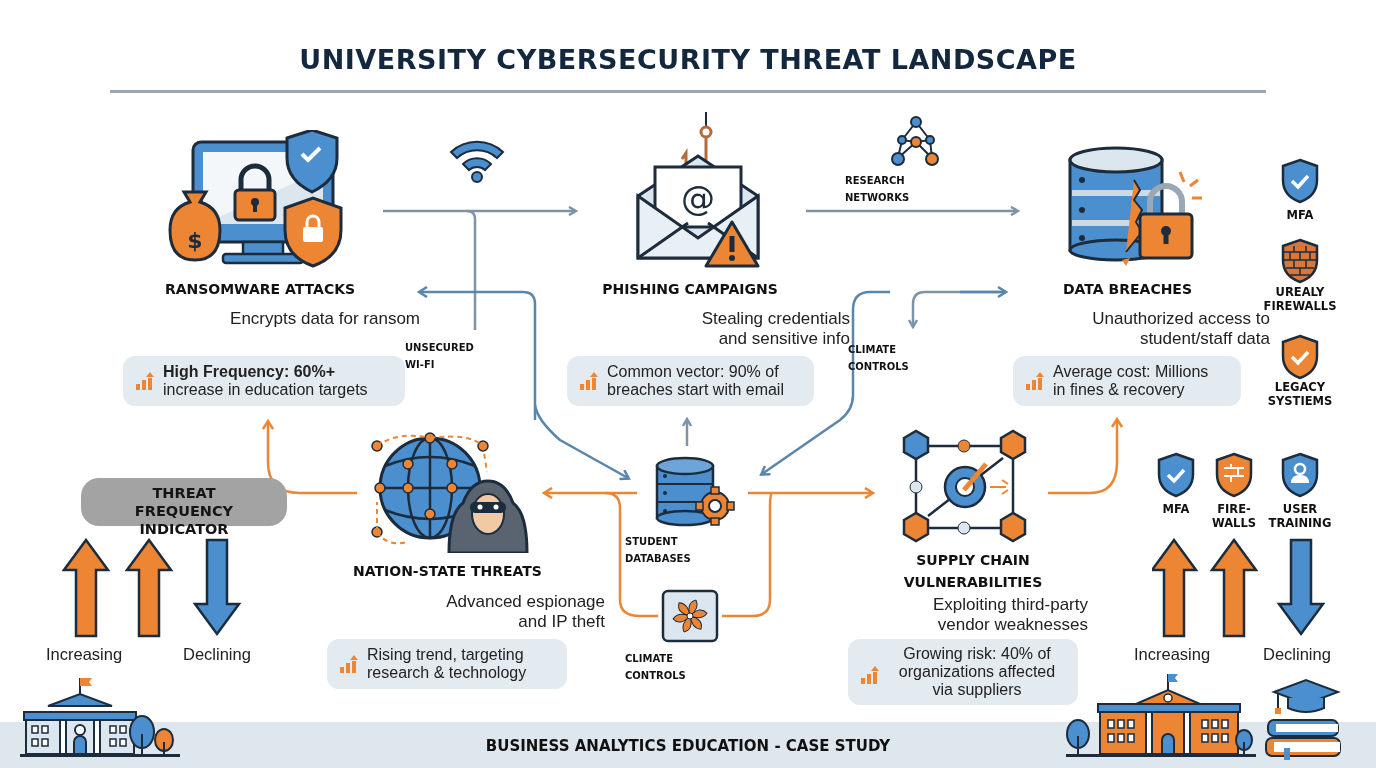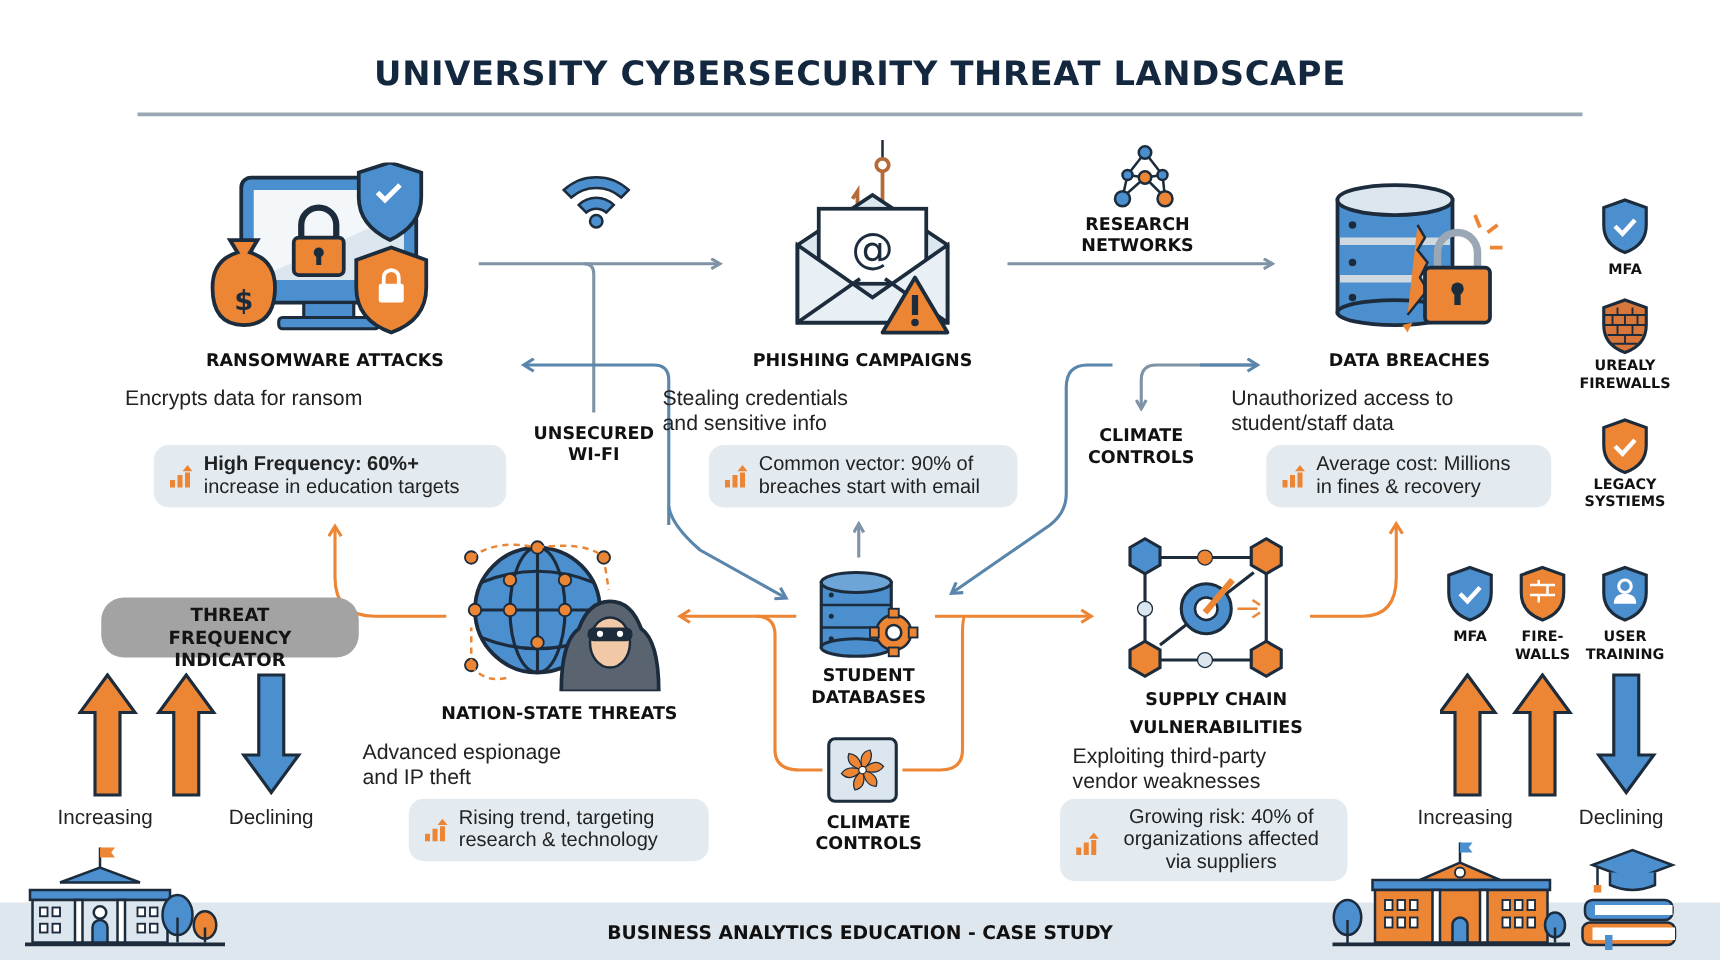--- a/index.html
+++ b/index.html
@@ -2,26 +2,26 @@
 <html><head>
 <meta charset="utf-8">
 <style>
   * { box-sizing: border-box; margin: 0; padding: 0; }
   html, body { width: 1376px; height: 768px; overflow: hidden; background: #ffffff; }
   body { position: relative; font-family: "Liberation Sans", sans-serif; color: #141414; }
   .abs { position: absolute; }
   .title { left: 0; top: 44px; width: 1376px; text-align: center; font-family: "DejaVu Sans", sans-serif; font-weight: bold; font-size: 27px; color: #13283f; letter-spacing: 0.5px; }
   .title-rule { left: 110px; top: 90px; width: 1156px; height: 3px; background: #9aa7b4; }
   .heading { text-align: center; font-family: "DejaVu Sans", sans-serif; font-weight: bold; font-size: 14px; color: #111; white-space: nowrap; }
-  .sub { text-align: left; font-size: 17px; line-height: 20px; color: #222; }
+  .sub { text-align: right; font-size: 17px; line-height: 20px; color: #222; }
   .stat { background: #e3ebf1; border-radius: 12px; display: flex; align-items: center; padding: 22px 12px; font-size: 16px; line-height: 18px; color: #222; }
   .stat .bars { flex: 0 0 22px; height: 20px; margin-right: 6px; }
   .stat .txt { text-align: left; }
   .stat .txt.center { text-align: center; flex: 1; }
-  .lbl { font-family: "DejaVu Sans", sans-serif; font-weight: bold; font-size: 14px; line-height: 17px; text-align: center; color: #111; white-space: nowrap; }
+  .lbl { font-family: "DejaVu Sans", sans-serif; font-weight: bold; font-size: 10px; line-height: 17px; color: #111; white-space: nowrap; }
   .lbl-sm { font-family: "DejaVu Sans", sans-serif; font-weight: bold; font-size: 11.5px; line-height: 14px; text-align: center; color: #111; white-space: nowrap; }
   .pill { background: #a3a3a3; border-radius: 18px; text-align: center; font-family: "DejaVu Sans", sans-serif; font-weight: bold; font-size: 14.5px; line-height: 18px; padding: 6px 22px; margin-left: 31px; }
   .legend-txt { font-size: 16.5px; color: #222; }
   .footer { left: 0; top: 722px; width: 1376px; height: 46px; background: #dfe7ee; }
   .footer-txt { left: 0; top: 737px; width: 1376px; text-align: center; font-family: "DejaVu Sans", sans-serif; font-weight: bold; font-size: 15px; color: #111; }
   svg { display: block; }
 </style>
 </head>
 <body>
 

